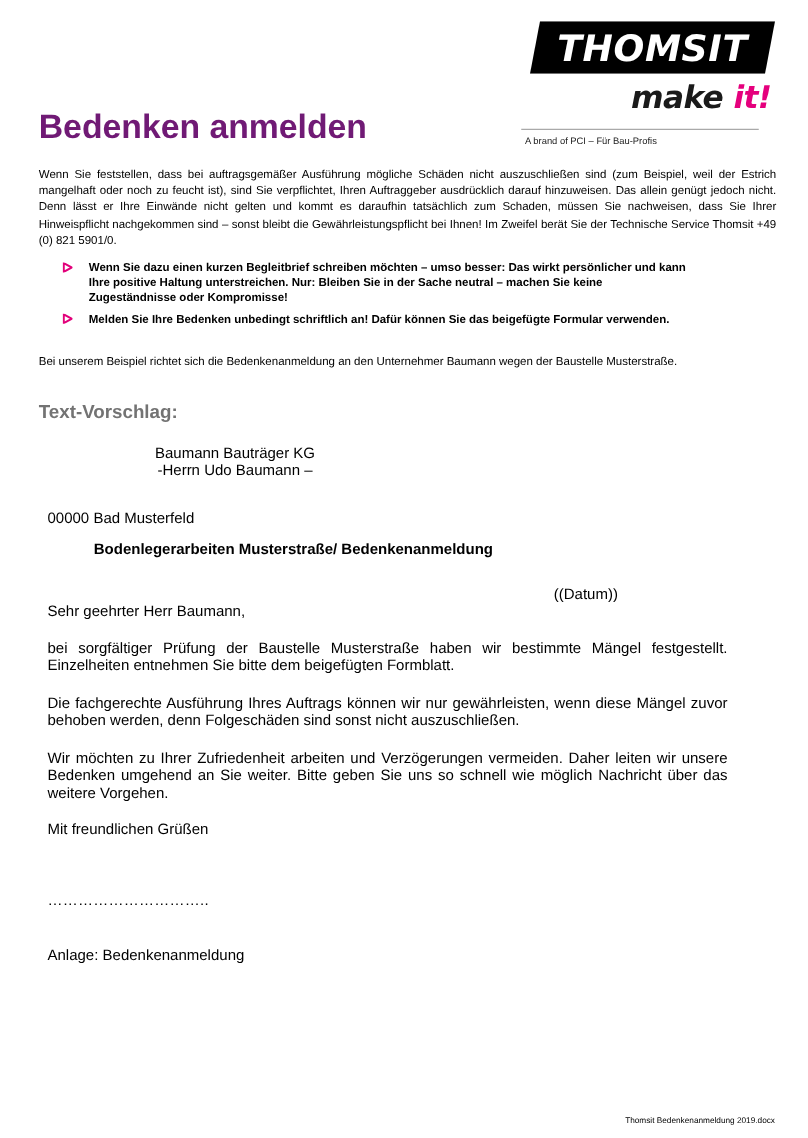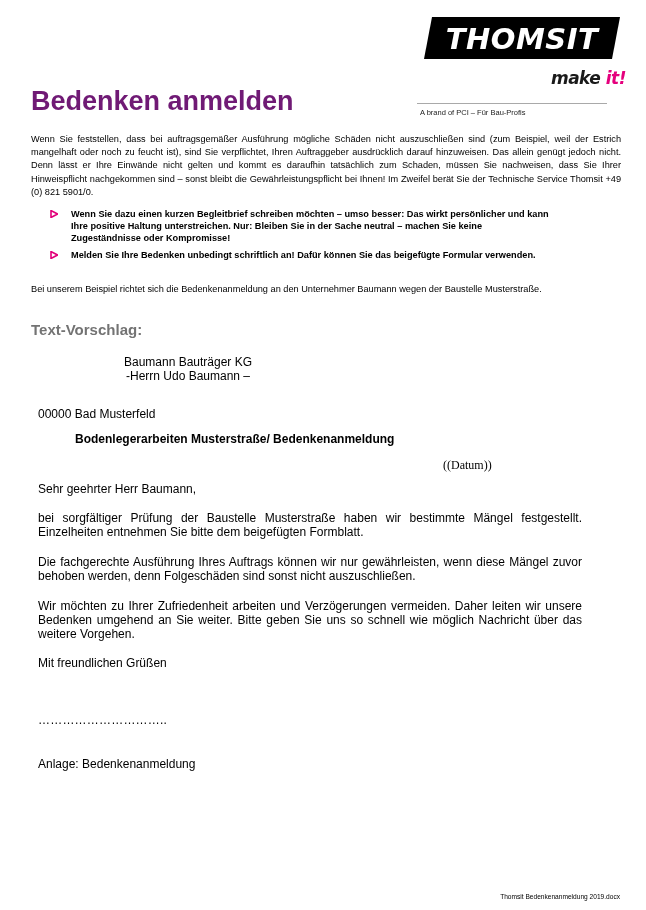--- a/index.html
+++ b/index.html
@@ -19,25 +19,25 @@
 
     
     .logo-box {
       left: 424px; top: 17px;
       width: 196px; height: 42px;
     }
     .logo-box svg { display: block; }
     .logo-tagline {
       left: 496px; top: 64px;
       width: 130px;
-      text-align: right;
+      text-align: center;
       font-family: "DejaVu Sans", sans-serif;
       font-weight: bold;
       font-style: italic;
-      font-size: 17px;
+      font-size: 25px;
       letter-spacing: -0.5px;
       line-height: 28px;
       color: #1a1a1a;
     }
     .logo-tagline .accent { color: #e5007d; }
     .logo-rule {
       left: 417px; top: 103px;
       width: 190px; height: 1px;
       background: #a9a9a9;
     }
@@ -114,21 +114,21 @@
     .address { top: 355px; width: 300px; }
     .address .line { display: block; text-align: center; }
     .city { top: 407px; }
 
     .subject {
       top: 432px;
       font-weight: bold;
       width: 400px;
       padding-left: 37px;
     }
-    .date { left: 443px; top: 458px; font-size: 12px; line-height: 14.2px; font-family: Liberation Serif, serif; }
+    .date { left: 443px; top: 468px; font-size: 12px; line-height: 14.2px; }
 
     .salutation { top: 482px; }
     .para { width: 544px; text-align: justify; }
     .p1 { top: 511px; }
     .p2 { top: 555px; }
     .p3 { top: 599px; }
     .closing { top: 656px; }
     .signature-line { top: 713px; letter-spacing: 0.2px; }
     .attachment { top: 757px; }
 

